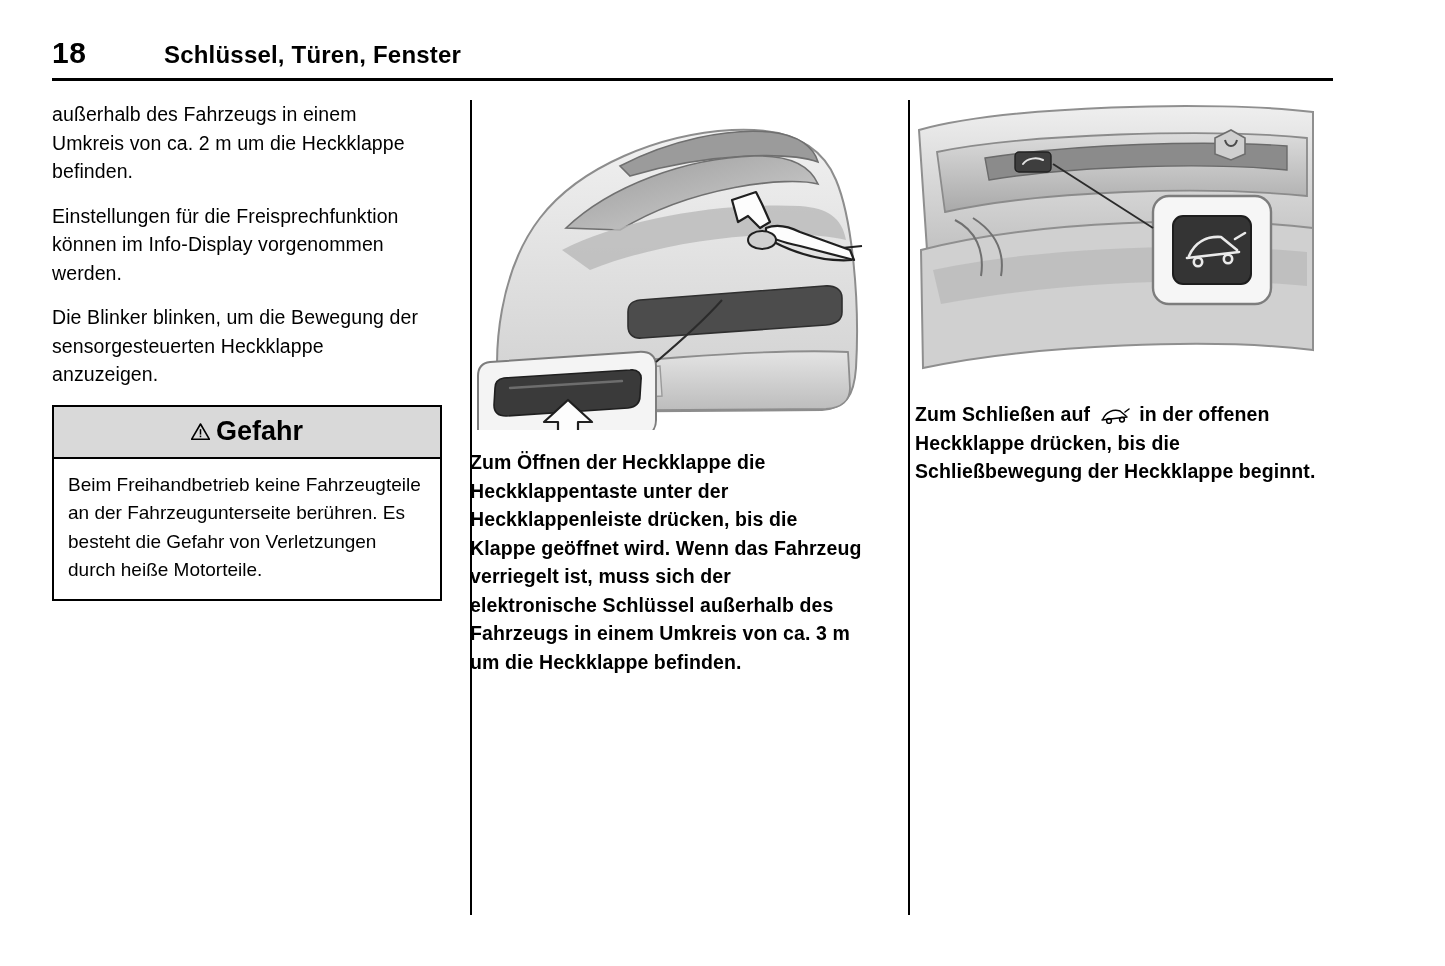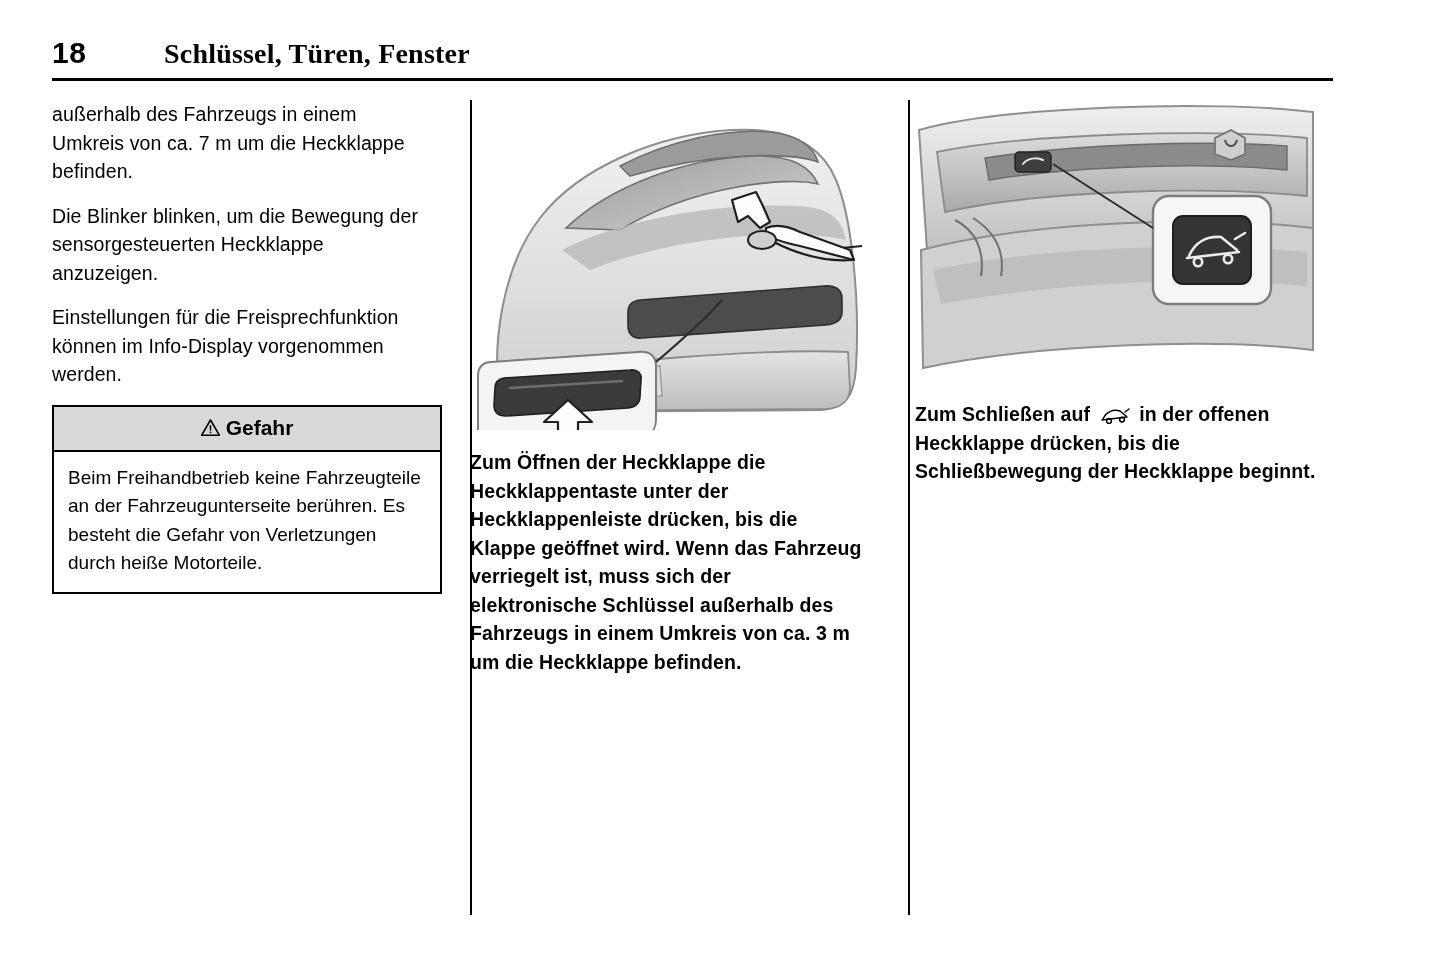--- a/index.html
+++ b/index.html
@@ -30,24 +30,23 @@
     display: flex;
     align-items: baseline;
   }
   .page-number {
     font-size: 30px;
     font-weight: bold;
     letter-spacing: 0.5px;
     width: 112px;
   }
   .page-title {
-    font-size: 28px;
+    font-size: 24px;
     font-weight: bold;
     letter-spacing: 0.2px;
-    font-family: Liberation Serif, serif;
   }
   .header-rule {
     position: absolute;
     left: 52px;
     top: 78px;
     width: 1281px;
     height: 3px;
     background: #000000;
   }
   
@@ -95,21 +94,21 @@
   .danger-box {
     border: 2px solid #000;
     margin-top: 14px;
     width: 390px;
     box-sizing: border-box;
   }
   .danger-head {
     background: #d9d9d9;
     border-bottom: 2px solid #000;
     text-align: center;
-    font-size: 21px;
+    font-size: 27px;
     font-weight: bold;
     padding: 9px 0 10px 0;
     display: flex;
     align-items: center;
     justify-content: center;
     gap: 6px;
   }
   .warn-tri {
     display: inline-block;
     position: relative;
@@ -140,23 +139,23 @@
 
   <div class="header">
     <div class="page-number">18</div>
     <div class="page-title">Schlüssel, Türen, Fenster</div>
   </div>
   <div class="header-rule"></div>
 
   <div class="columns">
 
     <div class="col col-1">
-      <p class="body">außerhalb des Fahrzeugs in einem Umkreis von ca. 7 m um die Heckklappe befinden.</p>
+      <p class="body">außerhalb des Fahrzeugs in einem Umkreis von ca. 2 m um die Heckklappe befinden.</p>
+      <p class="body">Einstellungen für die Freisprechfunktion können im Info-Display vorgenommen werden.</p>
       <p class="body">Die Blinker blinken, um die Bewegung der sensorgesteuerten Heckklappe anzuzeigen.</p>
-      <p class="body">Einstellungen für die Freisprechfunktion können im Info-Display vorgenommen werden.</p>
 
 
       <div class="danger-box">
         <div class="danger-head">
           <span class="warn-tri">
             <svg width="19" height="17" viewBox="0 0 19 17">
               <path d="M9.5 1 L18.3 16.2 L0.7 16.2 Z" fill="none" stroke="#000" stroke-width="1.6" stroke-linejoin="round"></path>
               <rect x="8.75" y="6.2" width="1.5" height="5.4" fill="#000"></rect>
               <rect x="8.75" y="12.6" width="1.5" height="1.6" fill="#000"></rect>
             </svg>

